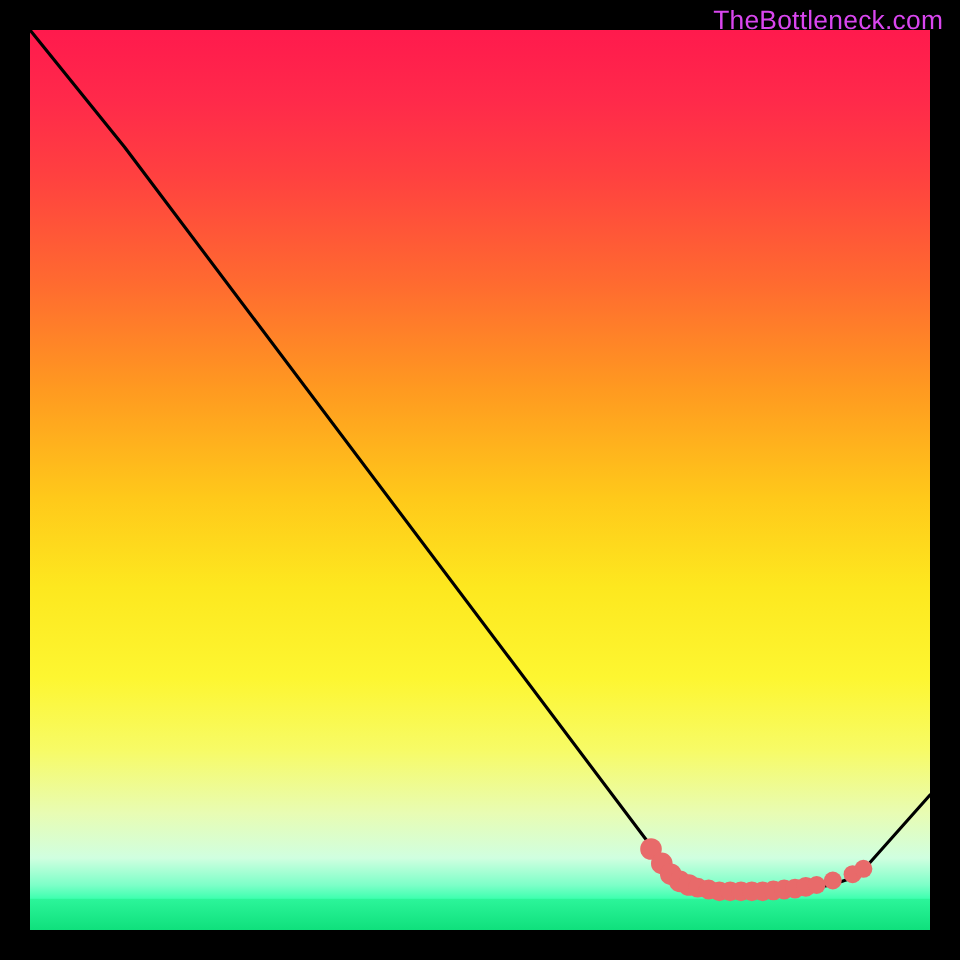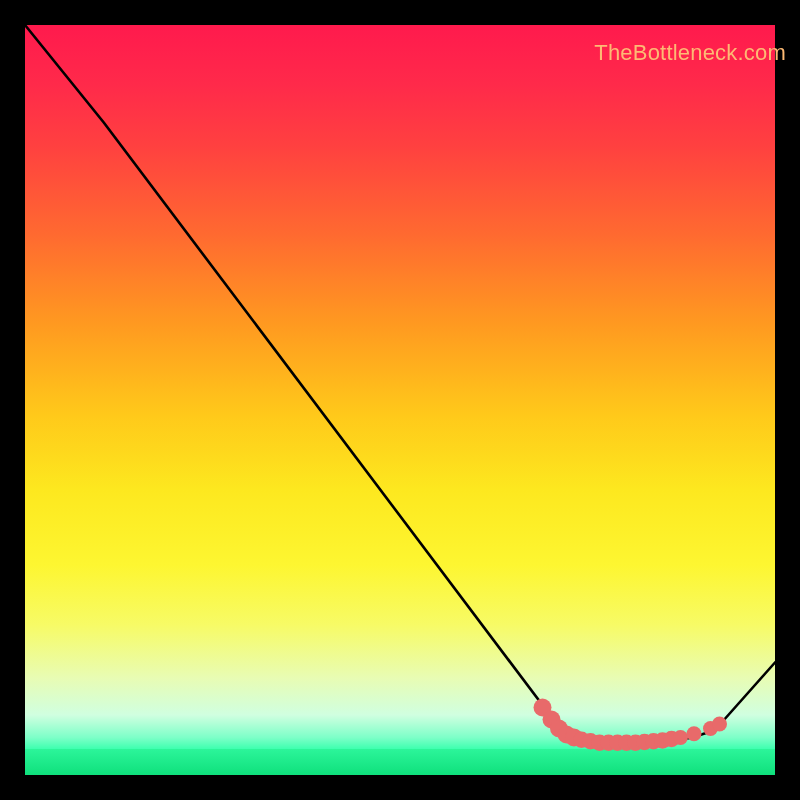--- a/index.html
+++ b/index.html
@@ -10,24 +10,23 @@
     height: 800px;
     background: #000;
   }
   .watermark {
     position: absolute;
     top: 4px;
     right: 14px;
     font-family: Arial, Helvetica, sans-serif;
     font-size: 22px;
     font-weight: 500;
-    color: #fdba74;
+    color: #d946ef;
     letter-spacing: 0.2px;
     z-index: 10;
-    margin-top: 36px;
   }
   .plot {
     position: absolute;
     left: 25px;
     top: 25px;
     width: 750px;
     height: 750px;
   }
   .gradient {
     position: absolute;

